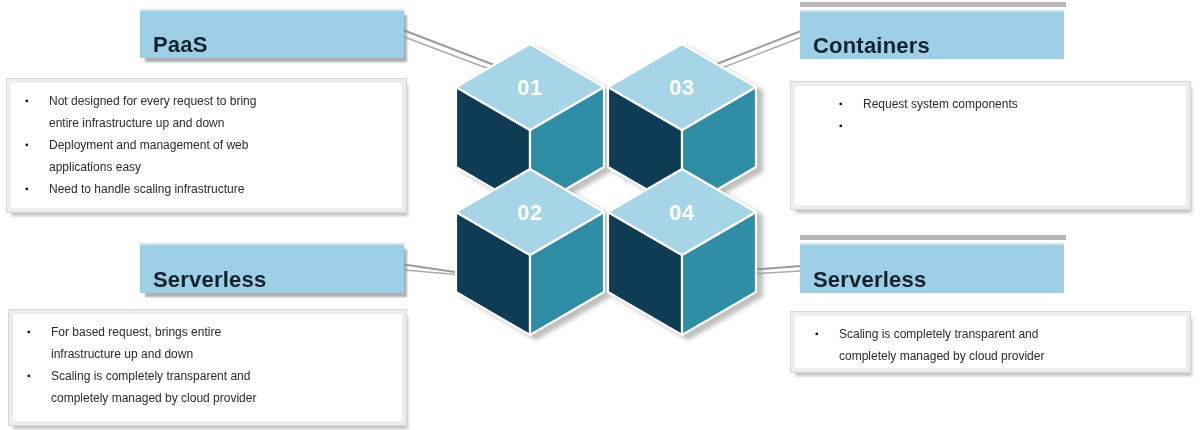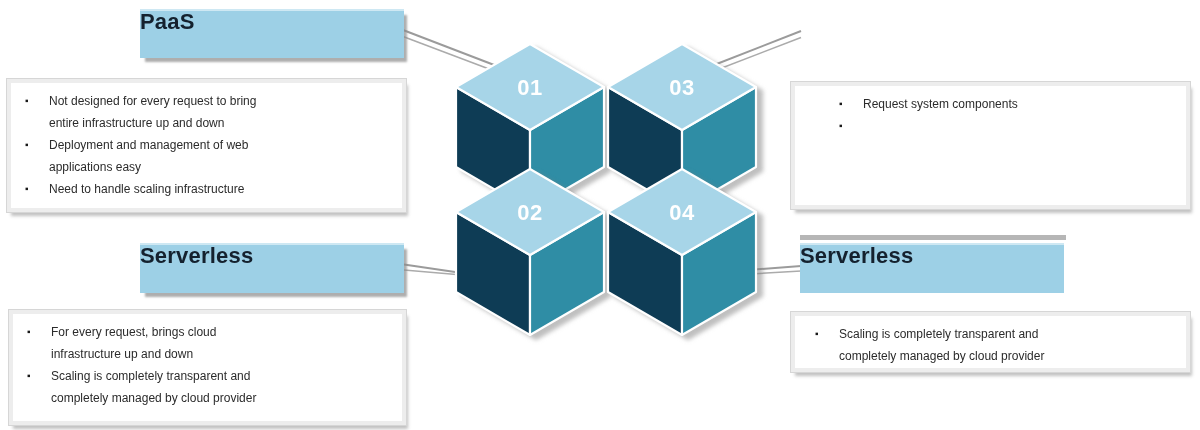--- a/index.html
+++ b/index.html
@@ -5,21 +5,21 @@
   html,body { margin:0; padding:0; background:#ffffff; }
   .stage {
     position:relative; width:1200px; height:430px; background:#fff;
     font-family:"Liberation Sans","DejaVu Sans",sans-serif; overflow:hidden;
   }
 
   
   .header {
     position:absolute; box-sizing:border-box; width:264px; height:49px;
     background:var(--header-bg,#9dd0e6);
-    display:flex; align-items:flex-start; 
+    display:flex; align-items:flex-end; padding-left:13px;
     font-size:22px; font-weight:bold; color:#14212e; letter-spacing:.2px;
   }
   .header.shadow-down {
     box-shadow: inset 0 2px 0 rgba(255,255,255,.5), 4px 5px 2px -1px rgba(140,140,140,.7);
   }
   .header.shadow-up { box-shadow: inset 0 2px 0 rgba(255,255,255,.5); }
   .header.shadow-up::before {
     content:""; position:absolute; left:0; right:-2px; top:-8px; height:5px;
     background:#b6b6b6;
   }
@@ -107,20 +107,23 @@
       <polygon class="face-left" points="608,212 682,255 682,335 608,292"></polygon>
       <polygon class="face-right" points="756,212 682,255 682,335 756,292"></polygon>
       <polygon class="face-top" points="682,169 756,212 682,255 608,212"></polygon>
       <text class="cube-num" x="682" y="220" text-anchor="middle">04</text>
     </g>
   </svg>
 
   <div class="header shadow-down" id="header-paas">
     <span>PaaS</span>
   </div>
+  <div class="header shadow-up" id="header-containers">
+    <span>Containers</span>
+  </div>
   <div class="header shadow-down" id="header-serverless-left">
     <span>Serverless</span>
   </div>
   <div class="header shadow-up" id="header-serverless-right">
     <span>Serverless</span>
   </div>
 
   <div class="panel" id="panel-paas">
     <div class="item">
       <span class="bullet">▪</span>
@@ -144,21 +147,21 @@
       <span class="txt">Request system components</span>
     </div>
     <div class="item">
       <span class="bullet">▪</span>
     </div>
   </div>
 
   <div class="panel" id="panel-serverless-left">
     <div class="item">
       <span class="bullet">▪</span>
-      <span class="txt">For every request, brings cloud
+      <span class="txt">For based request, brings entire
 infrastructure up and down</span>
     </div>
     <div class="item">
       <span class="bullet">▪</span>
       <span class="txt">Scaling is completely transparent and
 completely managed by cloud provider</span>
     </div>
   </div>
 
   <div class="panel" id="panel-serverless-right">

